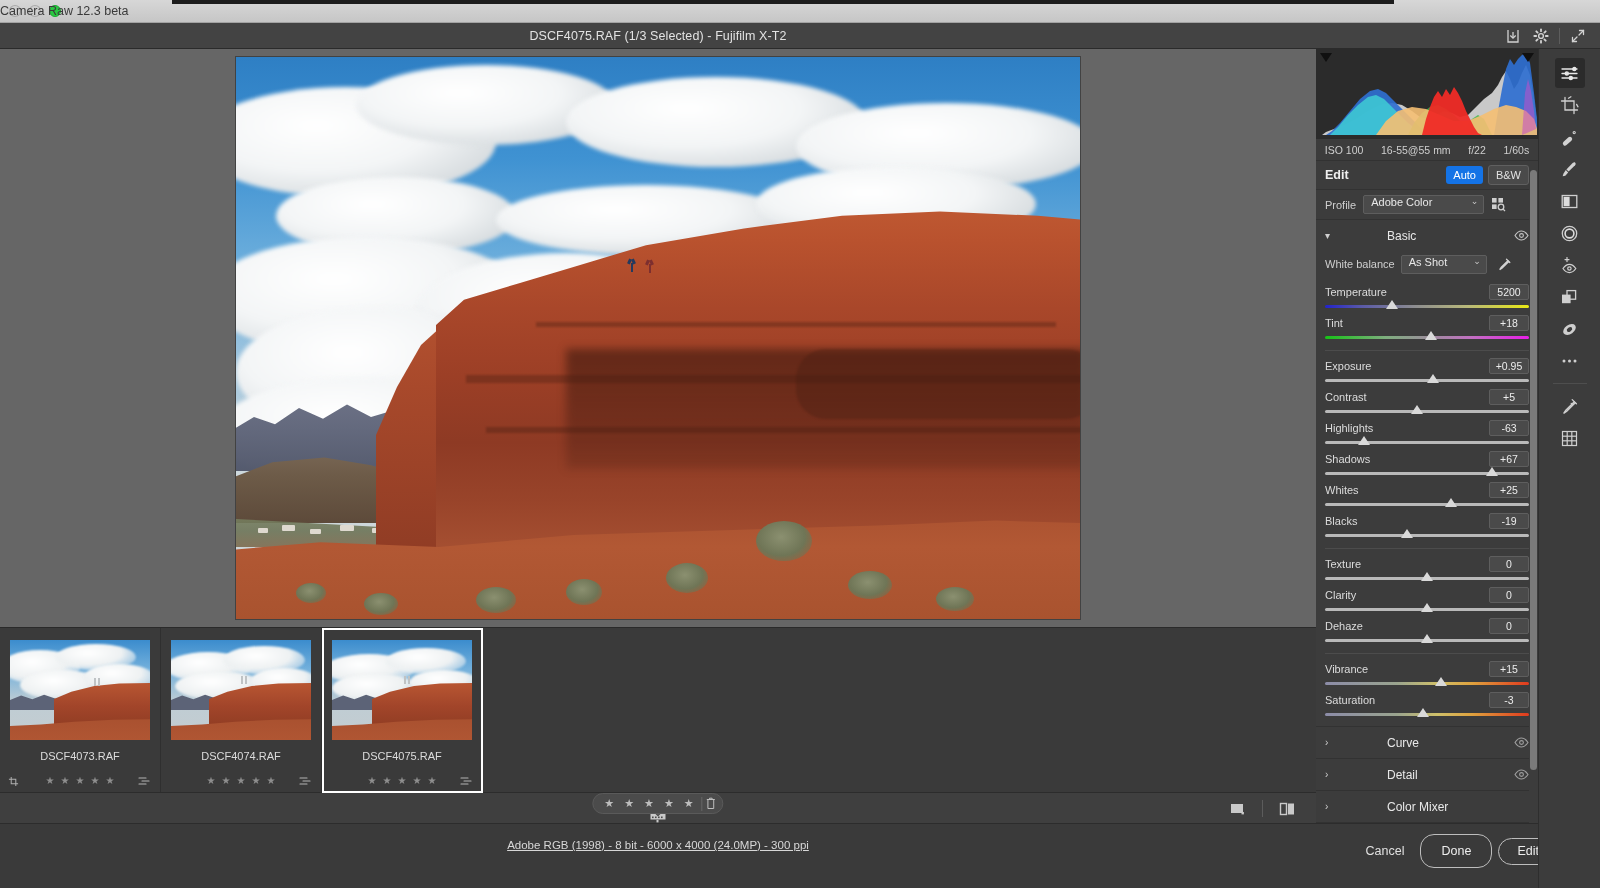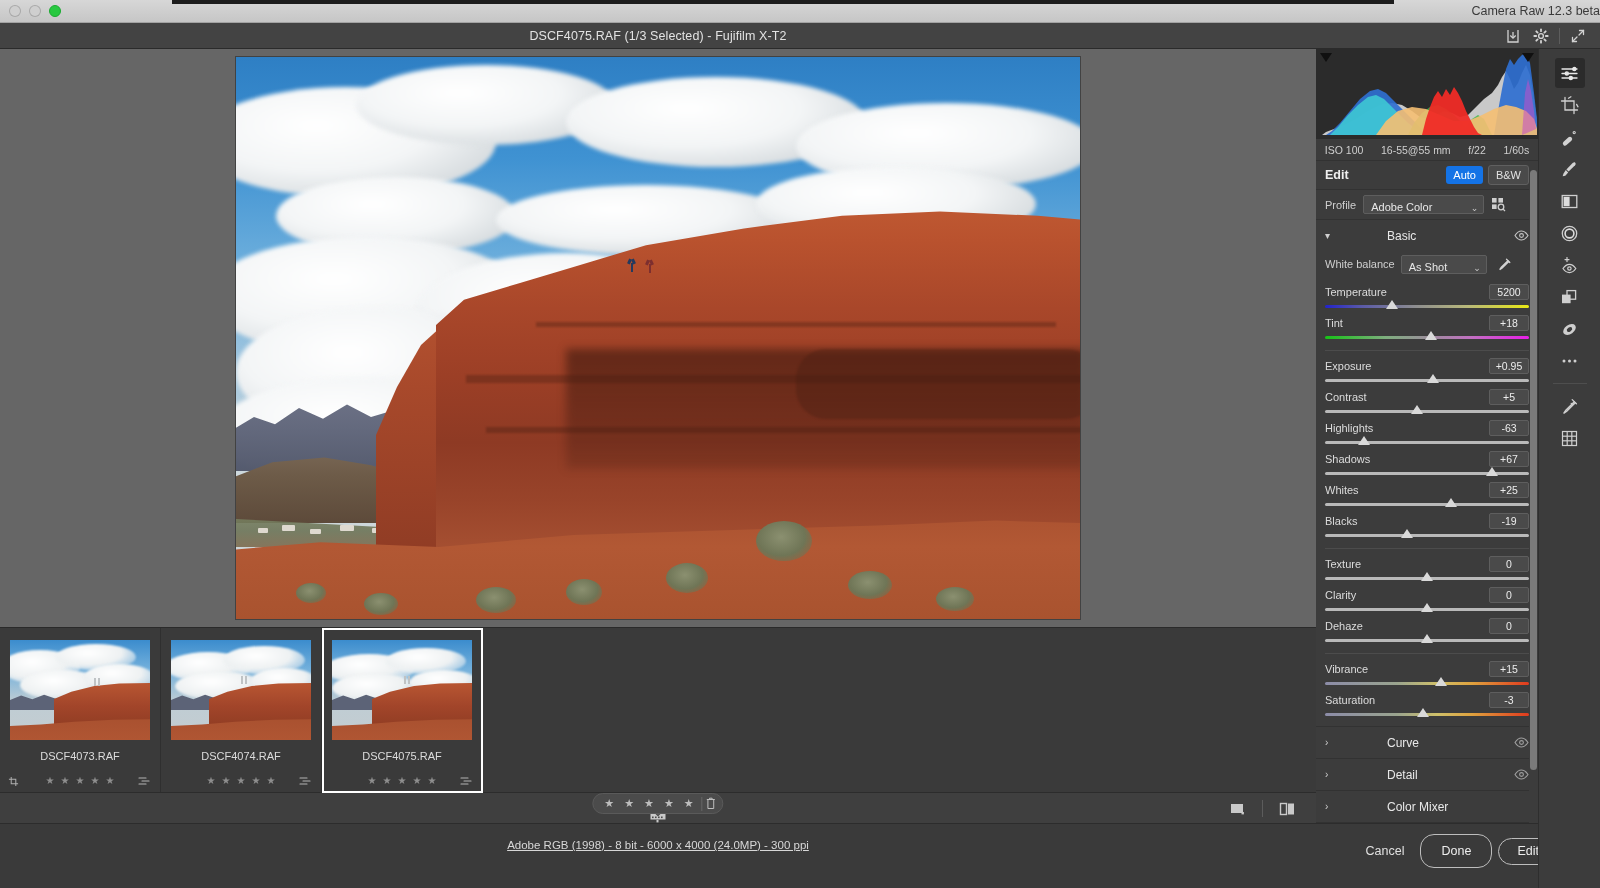--- a/index.html
+++ b/index.html
@@ -17,21 +17,21 @@
     background: linear-gradient(to bottom, #d7d7d7, #c6c6c6);
     border-bottom: 1px solid #a3a3a3;
     display: flex; align-items: center;
   }
   .traffic { display: flex; gap: 8px; margin-left: 9px; }
   .tl { width: 12px; height: 12px; border-radius: 50%; border: 1px solid rgba(0,0,0,.18); }
   .tl.red   { background: #cfcfcf; }
   .tl.amber { background: #cfcfcf; }
   .tl.green { background: #28c840; border-color: #1aab30; }
   .mac-title {
-    position: absolute; left: 0; right: 0; text-align: right;
+    position: absolute; left: 0; right: 0; text-align: left;
     font-size: 12.5px; color: #3a3a3a; line-height: 23px;
   }
   .mac-dark-inset {
     position: absolute; left: 172px; top: 0; width: 1222px; height: 4px;
     background: #1c1c1c;
   }
 
   
   .app-header {
     position: absolute; left: 0; top: 23px; width: 1600px; height: 26px;
@@ -247,21 +247,21 @@
   }
   .chip.auto { background: #1473e6; color: #fff; }
   .chip.bw { background: #4a4a4a; color: #e2e2e2; border: 1px solid #606060; }
   .profile-row {
     height: 30px; display: flex; align-items: center; padding: 0 9px; gap: 7px;
     border-bottom: 1px solid #323232;
   }
   .lbl-sm { font-size: 11px; color: #cfcfcf; }
   .select {
     position: relative; height: 19px; background: #4a4a4a; border: 1px solid #5e5e5e;
-    border-radius: 2px; display: flex; align-items: flex-end; padding: 15px 18px 0 7px;
+    border-radius: 2px; display: flex; align-items: flex-start; padding: 0 18px 0 7px;
     font-size: 11px; color: #e8e8e8; cursor: pointer;
   }
   .select .cv { position: absolute; right: 5px; font-size: 9px; color: #c9c9c9; }
 
   .section {
     border-bottom: 1px solid #323232; background: #3c3c3c;
   }
   .section-head {
     height: 31px; display: flex; align-items: center; padding: 0 9px; cursor: pointer;
   }

